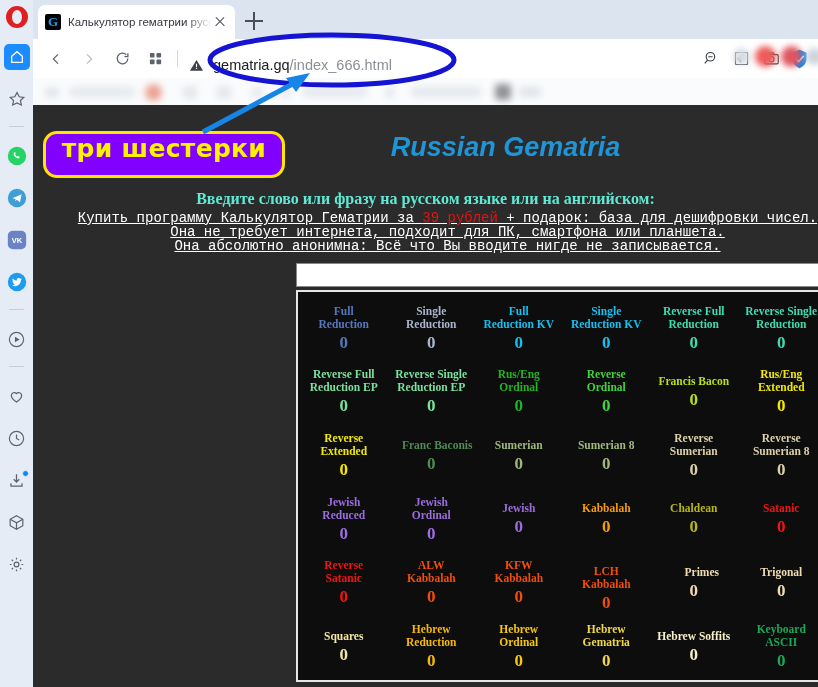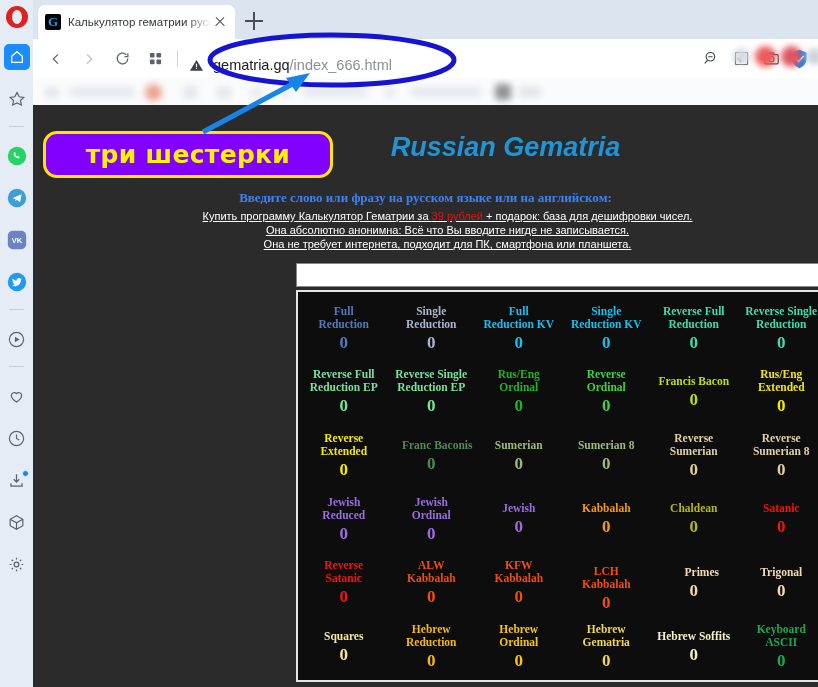--- a/index.html
+++ b/index.html
@@ -104,44 +104,44 @@
   .tb-blur { position: absolute; border-radius: 50%; filter: blur(3.4px); }
 
   
   #page {
     position: absolute; left: 33px; top: 105px; width: 785px; height: 582px;
     background: #2b2b2b; overflow: hidden;
   }
 
   
   #callout {
-    position: absolute; left: 10px; top: 26px; width: 290px; height: 47px;
+    position: absolute; left: 10px; top: 26px; width: 242px; height: 47px;
     background: #8200ff; border: 3px solid #ffe600; border-radius: 14px;
-    display: flex; align-items: center; justify-content: center;
+    display: flex; align-items: flex-start; justify-content: center;
   }
   #callout span {
     color: #fff200; font-size: 25px; font-weight: bold;
     font-family: "DejaVu Sans", sans-serif; letter-spacing: .3px;
   }
 
   #site-title {
     position: absolute; left: 0; right: 0; top: 27px; text-align: center;
     margin-left: 160px;
     color: #1e95d6; font-size: 27px; font-weight: bold; font-style: italic;
     font-family: "Liberation Sans", sans-serif;
   }
 
   #blurb { position: absolute; left: 0; right: 0; top: 85px; text-align: center; }
   #blurb h2 {
-    color: #3b82f6; font-size: 13px; font-weight: bold;
+    color: #5eead4; font-size: 16px; font-weight: bold;
     font-family: "Liberation Serif", serif; margin-bottom: 3px;
   }
   #blurb .ad {
-    display: block; color: #fff; font-size: 11px;
-    font-family: Liberation Sans, sans-serif; text-decoration: underline;
+    display: block; color: #fff; font-size: 14px;
+    font-family: Liberation Mono, monospace; text-decoration: underline;
     line-height: 14px;
     padding-left: 44px;
   }
   #blurb .ad .price { color: #e81111; }
 
   #inputbox {
     position: absolute; left: 263px; top: 158px; width: 533px; height: 24px;
     background: #fff; border: 1px solid #888;
   }
 
@@ -354,22 +354,22 @@
 
     <div id="callout">
       <span>три шестерки</span>
     </div>
 
     <div id="site-title">Russian Gematria</div>
 
     <div id="blurb">
       <h2>Введите слово или фразу на русском языке или на английском:</h2>
       <a class="ad" href="#"><span>Купить программу Калькулятор Гематрии за </span><span class="price">39 рублей</span><span> + подарок: база для дешифровки чисел.</span></a>
+      <a class="ad" href="#">Она не требует интернета, подходит для ПК, смартфона или планшета.</a>
       <a class="ad" href="#">Она абсолютно анонимна: Всё что Вы вводите нигде не записывается.</a>
-      <a class="ad" href="#">Она не требует интернета, подходит для ПК, смартфона или планшета.</a>
     </div>
 
     <input id="inputbox" type="text" placeholder="" style="">
 
     <div id="grid">
         <div class="cell">
           <div class="lbl" style="color: rgb(85, 119, 187);">Full<br>Reduction</div>
           <div class="val" style="color: rgb(85, 119, 187);">0</div>
         </div>
         <div class="cell">

